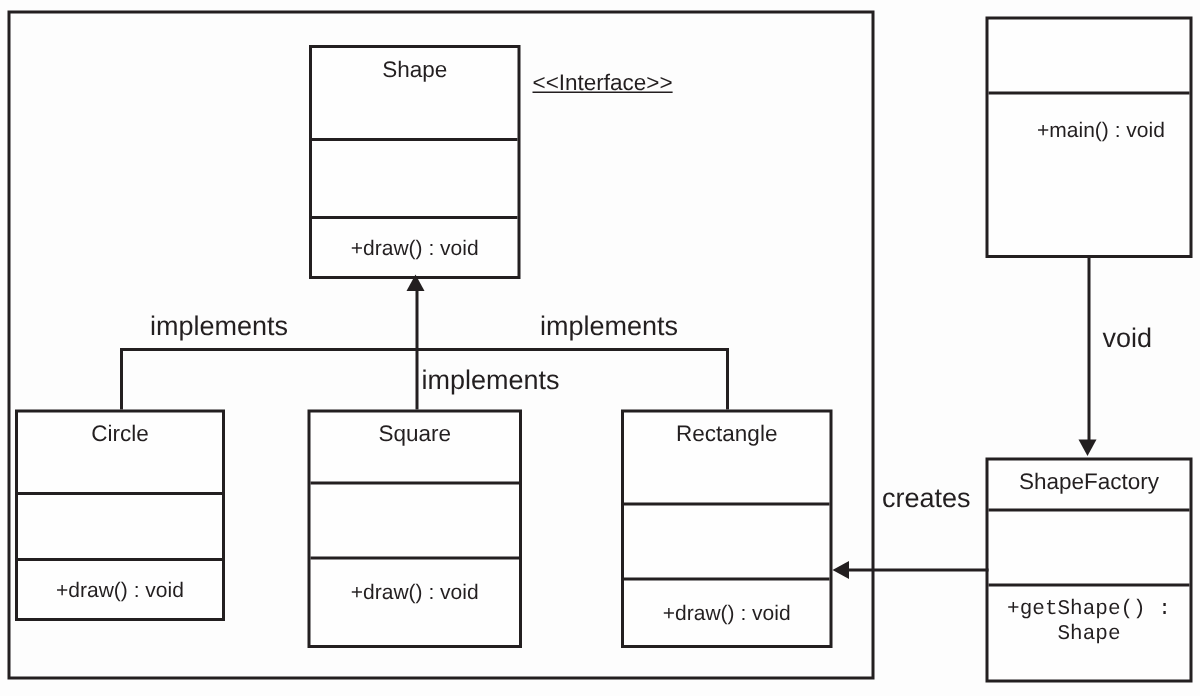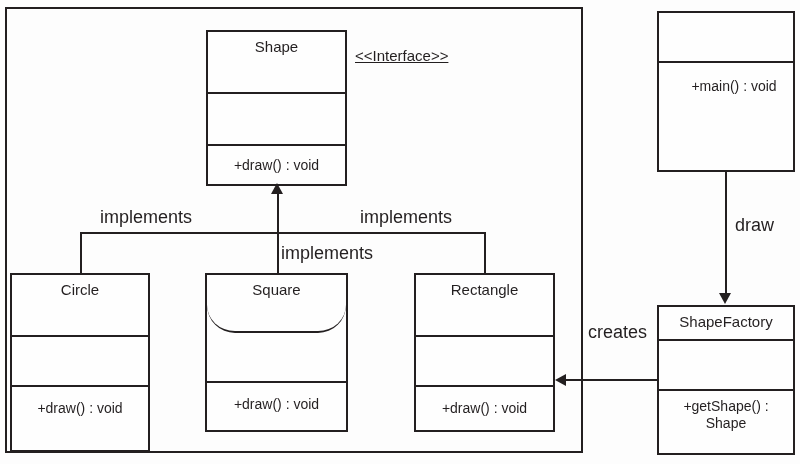--- a/index.html
+++ b/index.html
@@ -130,50 +130,50 @@
   <div class="line-h" style="left:80px; top:232px; width:406px;"></div>
 
   <div class="line-v" style="left:80px; top:232px; height:42px;"></div>
   <div class="line-v" style="left:277px; top:232px; height:42px;"></div>
   <div class="line-v" style="left:484px; top:232px; height:42px;"></div>
 
   <span class="edge-label" style="left:100px; top:207px;">implements</span>
   <span class="edge-label" style="left:360px; top:207px;">implements</span>
   <span class="edge-label" style="left:281px; top:243px;">implements</span>
 
-  <div class="uml-class" style="left:10px; top:273px; width:140px; height:179px;">
+  <div class="uml-class" style="left:10px; top:273px; width:140px; height:141px;">
     <div class="uml-name" style="height:62px;">Circle</div>
     <div class="uml-attrs" style="height:50px;"></div>
     <div class="uml-methods" style="height:43px;">+draw() : void</div>
   </div>
 
   <div class="uml-class" style="left:205px; top:273px; width:143px; height:159px;">
-    <div class="uml-name" style="height:58px;border-radius:28px;">Square</div>
+    <div class="uml-name" style="height:48px;">Square</div>
     <div class="uml-attrs" style="height:50px;"></div>
     <div class="uml-methods" style="height:43px;">+draw() : void</div>
   </div>
 
   <div class="uml-class" style="left:414px; top:273px; width:141px; height:159px;">
     <div class="uml-name" style="height:62px;">Rectangle</div>
     <div class="uml-attrs" style="height:50px;"></div>
     <div class="uml-methods" style="height:43px;">+draw() : void</div>
   </div>
 
   <div class="uml-class" style="left:657px; top:11px; width:138px; height:161px;">
     <div class="uml-attrs" style="height:50px;"></div>
     <div class="uml-methods" style="height:46px;padding-left:16px;">+main() : void</div>
   </div>
 
   <div class="line-v" style="left:725px; top:172px; height:122px;"></div>
   <div class="arrow-down" style="left:719px; top:293px;"></div>
-  <span class="edge-label" style="left:735px; top:215px;">draw</span>
+  <span class="edge-label" style="left:735px; top:215px;">void</span>
 
   <div class="uml-class" style="left:657px; top:305px; width:138px; height:150px;">
     <div class="uml-name" style="height:34px;">ShapeFactory</div>
     <div class="uml-attrs" style="height:50px;"></div>
-    <div class="uml-methods" style="height:48px; padding:0 10px;">+getShape() : Shape</div>
+    <div class="uml-methods" style="height:48px; padding:0 10px;font-family:Liberation Mono, monospace;">+getShape() : Shape</div>
   </div>
 
   <div class="line-h" style="left:566px; top:379px; width:93px;"></div>
   <div class="arrow-left" style="left:555px; top:374px;"></div>
   <span class="edge-label" style="left:588px; top:322px;">creates</span>
 
 </div>
 
 </body></html>

